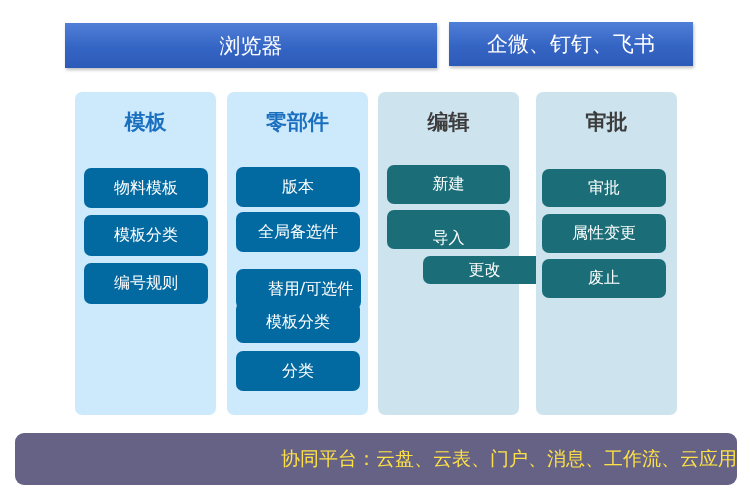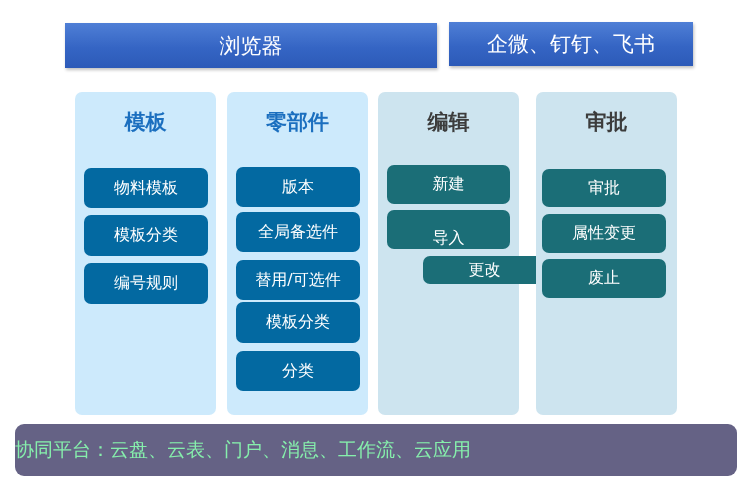--- a/index.html
+++ b/index.html
@@ -24,23 +24,23 @@
   }
   .panel.blue .panel-title { color: #1b6fbf; }
   .panel.teal .panel-title { color: #3c3c3c; font-family: Liberation Mono, monospace; }
   .btn {
     position: absolute; display: flex; align-items: center; justify-content: center;
     color: #ffffff; font-size: 16px; border-radius: 7px;
   }
   .btn.blue { background: #0369a1; }
   .btn.teal { background: #1b6e77; }
   .bottombar {
-    position: absolute; left: 15px; top: 424px; width: 722px; height: 52px;
-    background: #656285; border-radius: 9px; color: #86efac; font-size: 19px;
-    display: flex; align-items: center; justify-content: flex-start;
+    position: absolute; left: 15px; top: 433px; width: 722px; height: 52px;
+    background: #656285; border-radius: 9px; color: #fde047; font-size: 19px;
+    display: flex; align-items: center; justify-content: flex-end;
   }
 </style>
 </head>
 <body>
 
 <div class="topbar" style="left:65px; top:23px; width:372px; height:45px;">
   <span>浏览器</span>
 </div>
 <div class="topbar" style="left:449px; top:22px; width:244px; height:44px;">
   <span>企微、钉钉、飞书</span>
@@ -61,21 +61,21 @@
 
 <div class="panel blue" style="left:227px; top:92px; width:141px; height:323px;">
   <div class="panel-title">零部件</div>
 </div>
 <div class="btn blue" style="left:236px; top:167px; width:124px; height:40px;">
   <span>版本</span>
 </div>
 <div class="btn blue" style="left:236px; top:212px; width:124px; height:40px;">
   <span>全局备选件</span>
 </div>
-<div class="btn blue" style="left:236px; top:260px; width:124px; height:40px;">
+<div class="btn blue" style="left:236px; top:269px; width:101px; height:40px;padding-left:24px;">
   <span>替用/可选件</span>
 </div>
 <div class="btn blue" style="left:236px; top:302px; width:124px; height:41px;">
   <span>模板分类</span>
 </div>
 <div class="btn blue" style="left:236px; top:351px; width:124px; height:40px;">
   <span>分类</span>
 </div>
 
 <div class="panel teal" style="left:378px; top:92px; width:141px; height:323px;">

